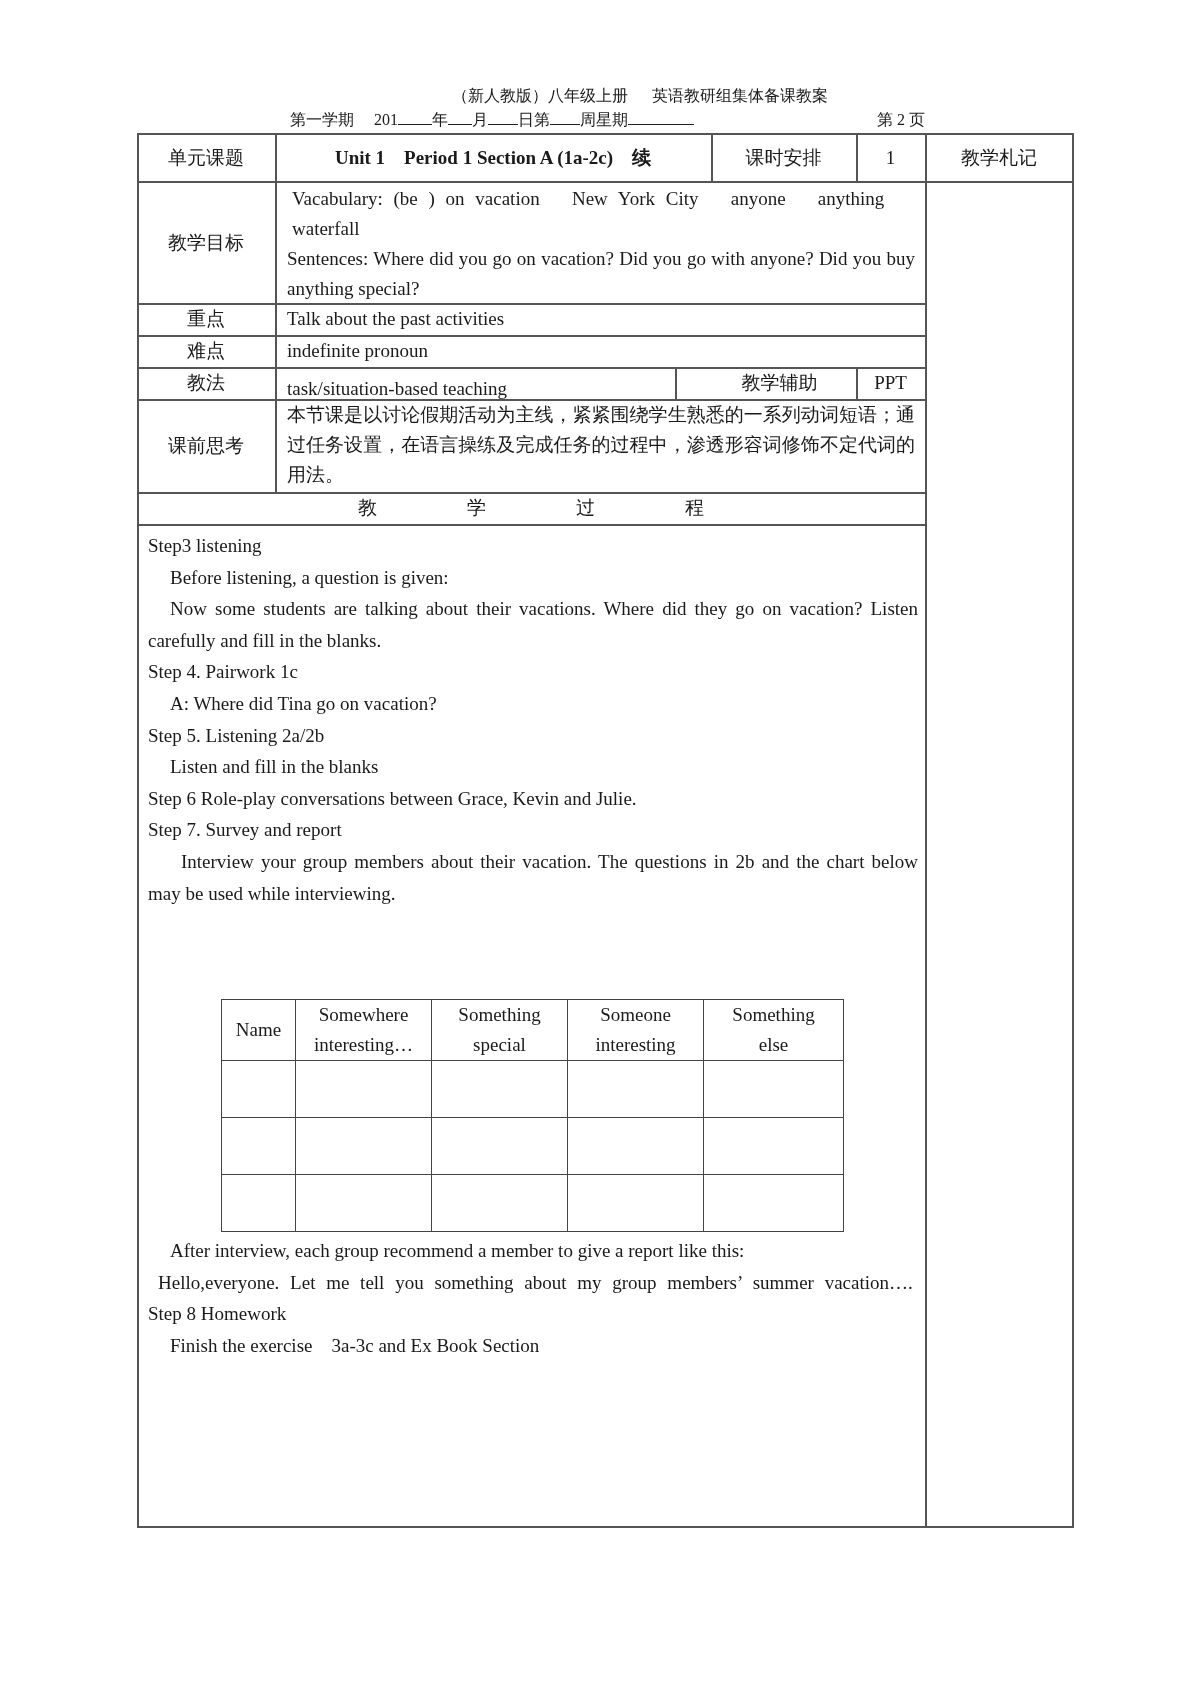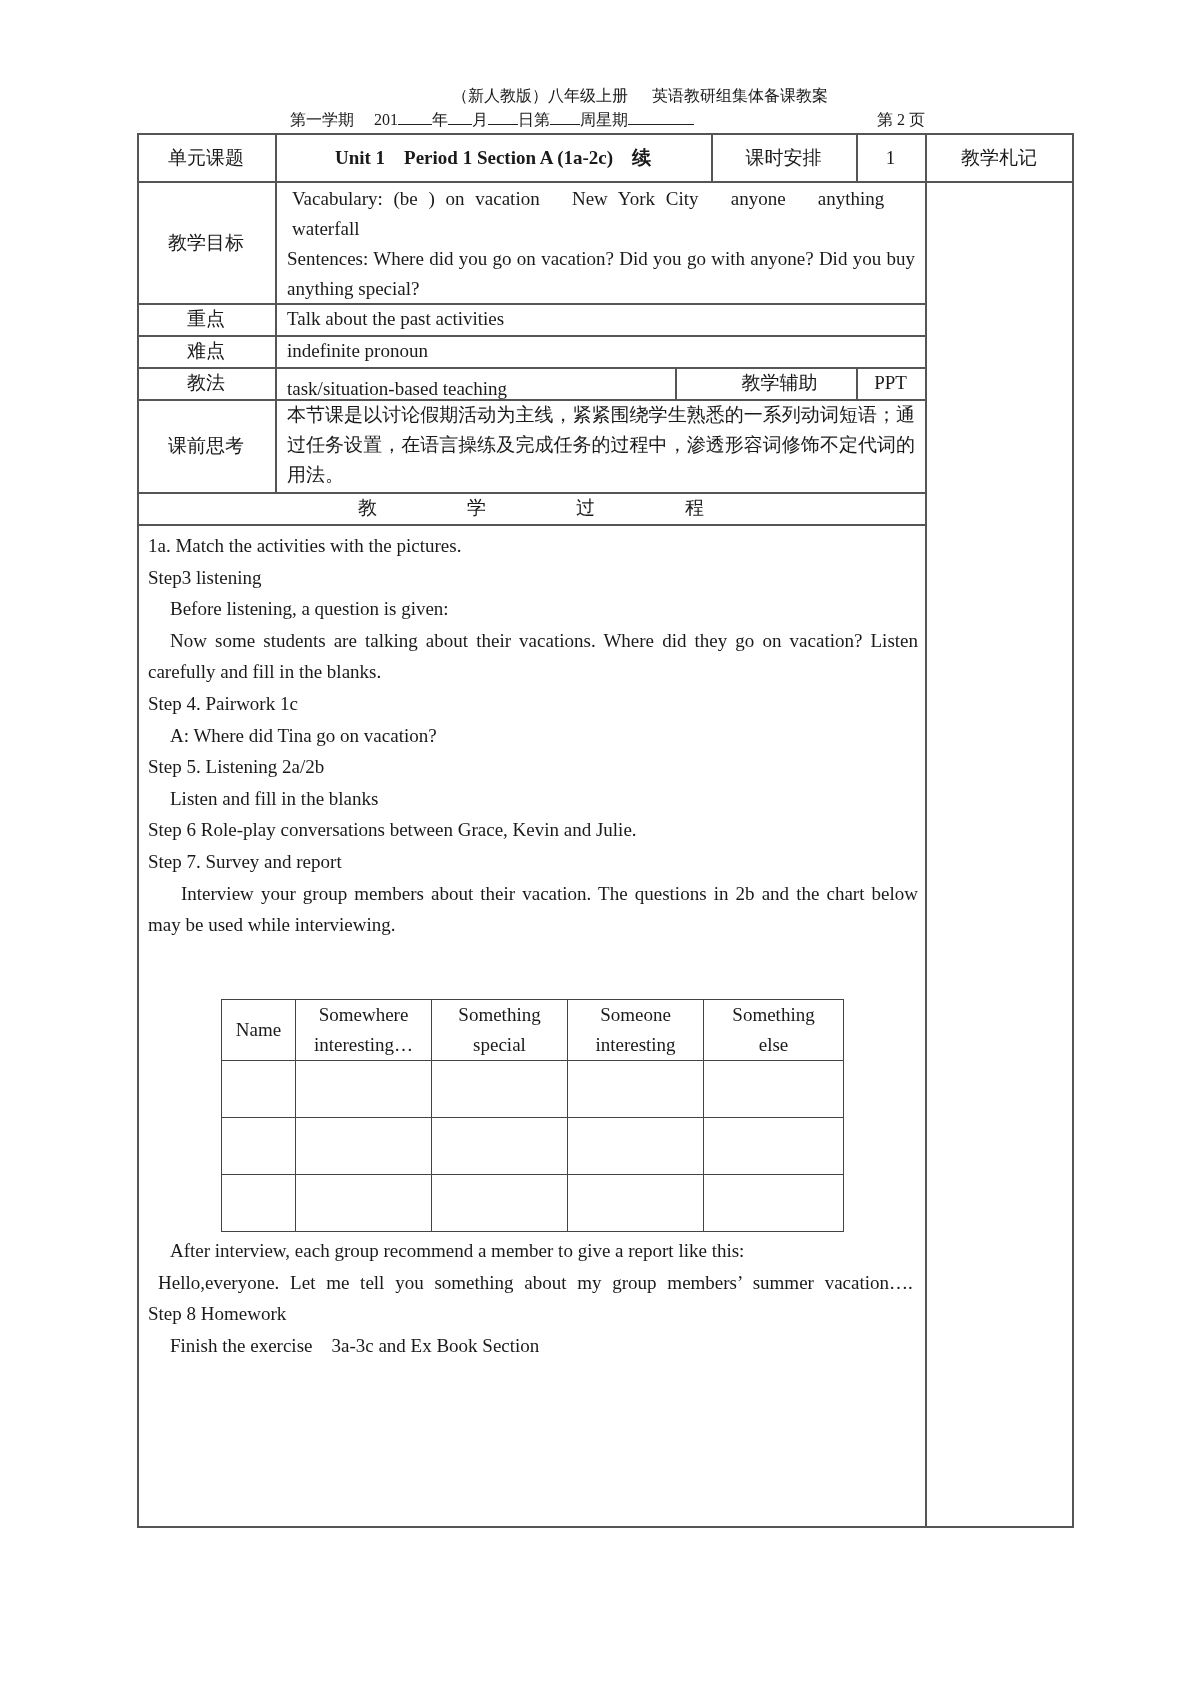--- a/index.html
+++ b/index.html
@@ -95,21 +95,20 @@
 <div class="cell justify" style="left:275px;top:399px;width:650px;height:93px;padding:0 10px 0 12px;line-height:30px;font-family:'DejaVu Sans',sans-serif;font-size:19px">本节课是以讨论假期活动为主线，紧紧围绕学生熟悉的一系列动词短语；通过任务设置，在语言操练及完成任务的过程中，渗透形容词修饰不定代词的用法。</div>
 
 <div class="cell cc" style="left:137px;top:492px;width:788px;height:32px;gap:0">
   <span style="margin:0 45px">教</span>
   <span style="margin:0 45px">学</span>
   <span style="margin:0 45px">过</span>
   <span style="margin:0 45px">程</span>
 </div>
 
 <div class="body-text">
-  <p>1a. Match the activities with the pictures.</p>
   <p>Step3 listening</p>
   <p class="i1">Before listening, a question is given:</p>
   <p class="just" style="text-indent:22px">Now some students are talking about their vacations. Where did they go on vacation? Listen carefully and fill in the blanks.</p>
   <p>Step 4. Pairwork 1c</p>
   <p class="i1">A: Where did Tina go on vacation?</p>
   <p>Step 5. Listening 2a/2b</p>
   <p class="i1">Listen and fill in the blanks</p>
   <p>Step 6 Role-play conversations between Grace, Kevin and Julie.</p>
   <p>Step 7. Survey and report</p>
   <p class="just" style="text-indent:33px">Interview your group members about their vacation. The questions in 2b and the chart below may be used while interviewing.</p>

